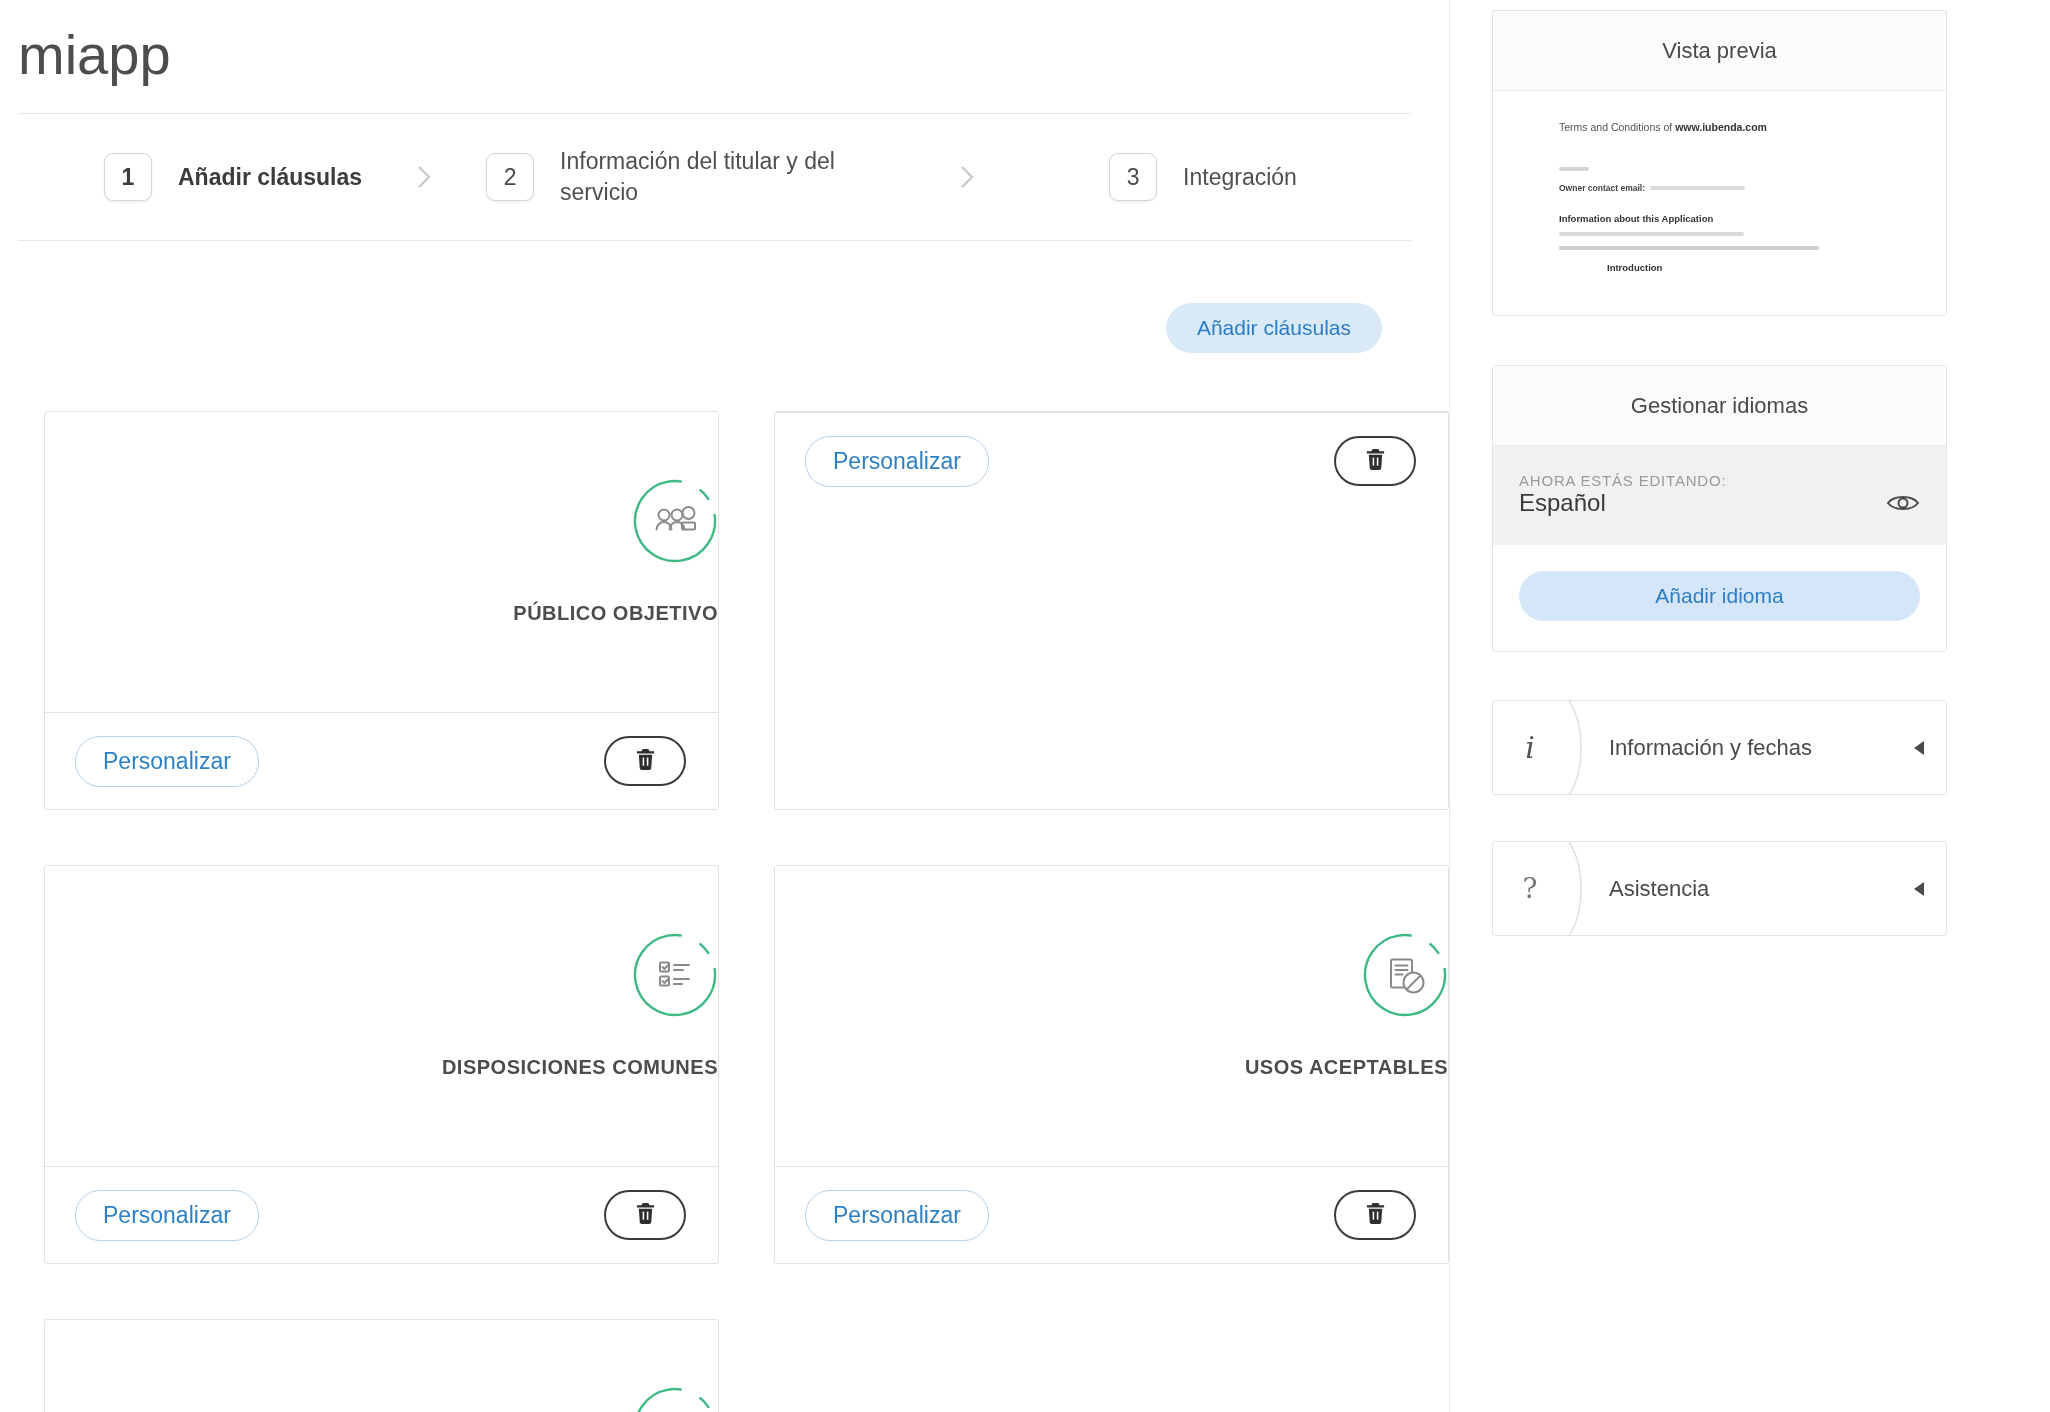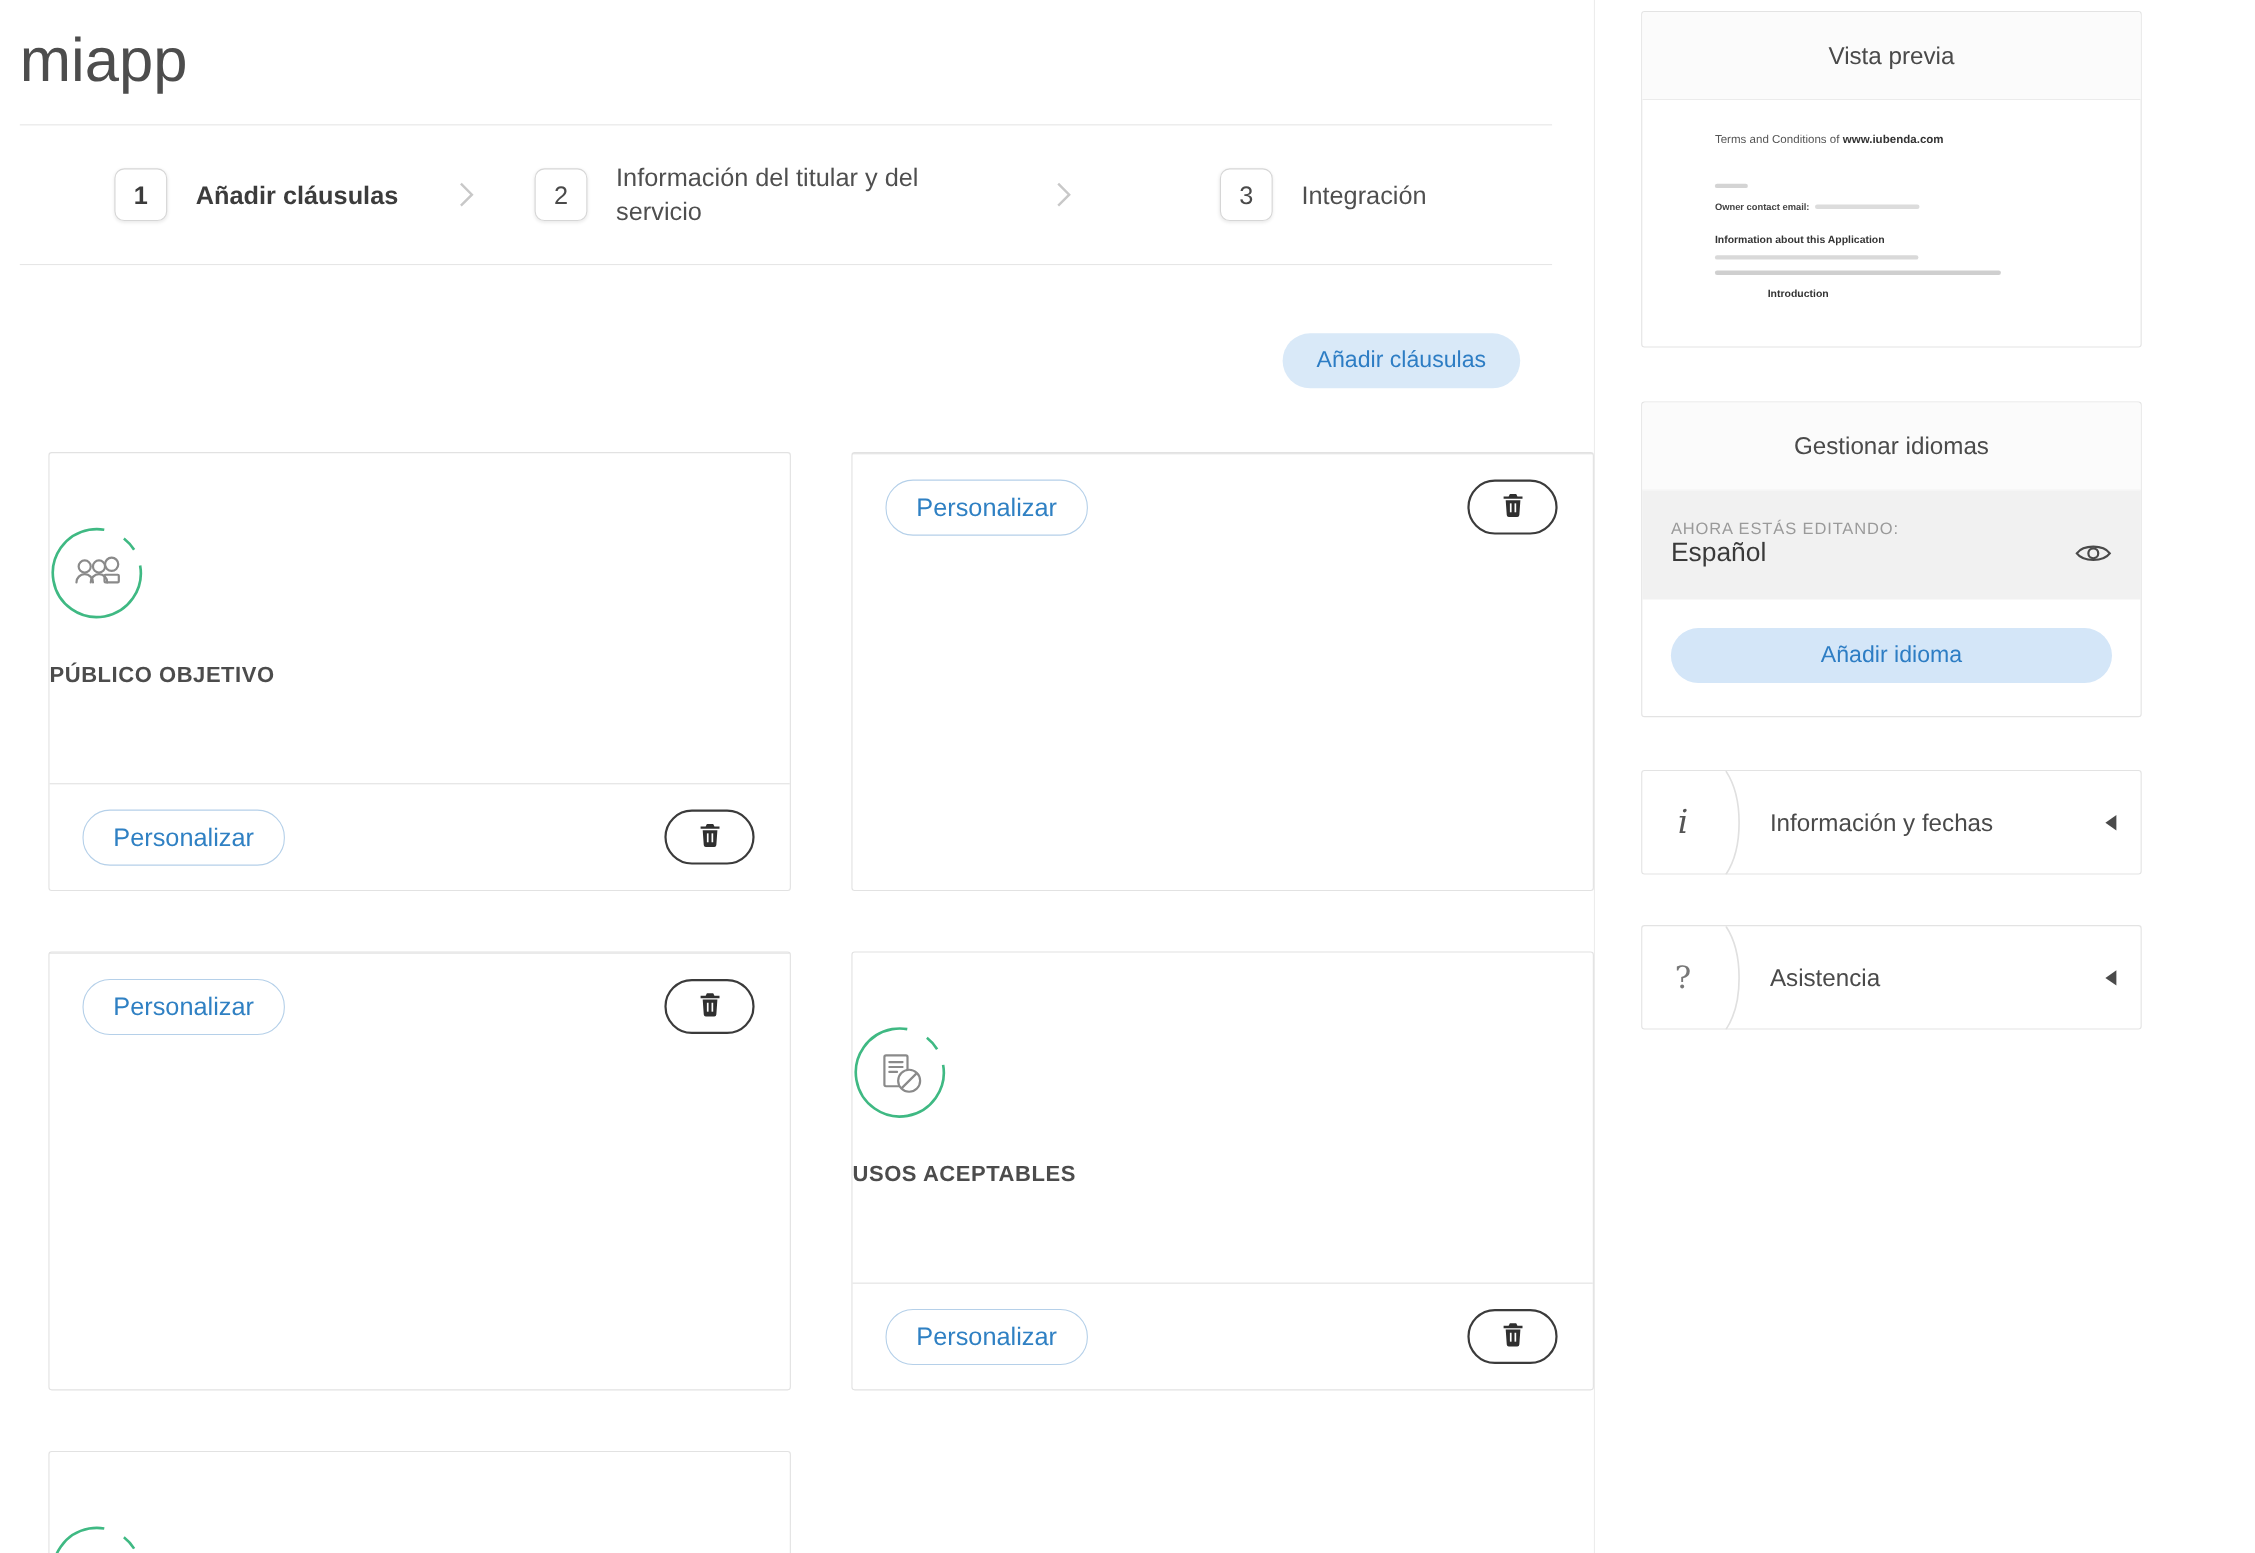--- a/index.html
+++ b/index.html
@@ -25,21 +25,21 @@
   .step.third { margin-left:80px; }
 
   .actions-row { display:flex; justify-content:flex-end; padding-right:67px; margin-top:62px; }
   .pill-blue { border:none; background:#d9e9f8; color:#2d7dc4; font-size:21px;
     font-family:inherit; padding:13px 31px; border-radius:26px; cursor:pointer; }
 
   .grid { display:grid; grid-template-columns:675px 675px; column-gap:55px; row-gap:55px;
     margin:58px 0 0 44px; }
   .card { border:1px solid #e2e2e2; border-radius:3px; background:#fff; height:399px;
     display:flex; flex-direction:column; }
-  .card-body { flex:1; display:flex; flex-direction:column; align-items:flex-start; padding-top:66px; }
+  .card-body { flex:1; display:flex; flex-direction:column; align-items:flex-end; padding-top:66px; }
   .card-title { margin-top:34px; font-size:20px; font-weight:bold; color:#4c4c4c;
     letter-spacing:.5px; text-align:center; }
   .card-footer { border-top:1px solid #e2e2e2; height:97px; display:flex; align-items:center;
     justify-content:space-between; padding:0 32px 0 30px; }
   .pill-outline { background:#fff; border:1.5px solid #b5d0e9; color:#2f80c3; font-size:23px;
     font-family:inherit; padding:11px 27px; border-radius:25px; cursor:pointer; }
   .trash-btn { width:82px; height:50px; background:#fff; border:2px solid #3b3b3b;
     border-radius:26px; display:flex; align-items:center; justify-content:center; cursor:pointer; }
 
   
@@ -165,20 +165,39 @@
                   <path fill="#2f2f2f" d="M4 7h14l-1 14.2a2 2 0 0 1-2 1.8H7a2 2 0 0 1-2-1.8L4 7z"></path>
                   <rect x="8" y="10" width="1.6" height="8.5" fill="#fff"></rect>
                   <rect x="12.4" y="10" width="1.6" height="8.5" fill="#fff"></rect>
                 </svg>
         </span>
       </button>
     </div>
   </div>
 
   <div class="card">
+    <div class="card-body">
+      <div class="clause-icon"><svg width="86" height="86" viewBox="0 0 86 86">
+                <g fill="none" stroke="#3fb983" stroke-width="2.4">
+                  <circle cx="43" cy="43" r="40" stroke-dasharray="202 49.3" transform="rotate(-10 43 43)"></circle>
+                  <circle cx="43" cy="43" r="40" stroke-dasharray="14 237.3" transform="rotate(-52 43 43)"></circle>
+                </g>
+                <g fill="none" stroke="#8a8a8a" stroke-width="2" stroke-linecap="round" stroke-linejoin="round">
+                  <rect x="28" y="30.5" width="9" height="9" rx="1"></rect>
+                  <path d="M30.5 35 l2 2 3.5-3.8"></path>
+                  <path d="M42 33 h15"></path>
+                  <path d="M42 38 h9"></path>
+                  <rect x="28" y="44.5" width="9" height="9" rx="1"></rect>
+                  <path d="M30.5 49 l2 2 3.5-3.8"></path>
+                  <path d="M42 47 h15"></path>
+                  <path d="M42 52 h8"></path>
+                </g>
+              </svg></div>
+      <div class="card-title">DISPOSICIONES COMUNES</div>
+    </div>
     <div class="card-footer">
       <button class="pill-outline">Personalizar</button>
       <button class="trash-btn">
         <span>
           <svg width="21" height="23" viewBox="0 0 22 24">
                   <path fill="#2f2f2f" d="M8 1h6l1.2 2.4H20v2.2H2V3.4h4.8L8 1z"></path>
                   <path fill="#2f2f2f" d="M4 7h14l-1 14.2a2 2 0 0 1-2 1.8H7a2 2 0 0 1-2-1.8L4 7z"></path>
                   <rect x="8" y="10" width="1.6" height="8.5" fill="#fff"></rect>
                   <rect x="12.4" y="10" width="1.6" height="8.5" fill="#fff"></rect>
                 </svg>

